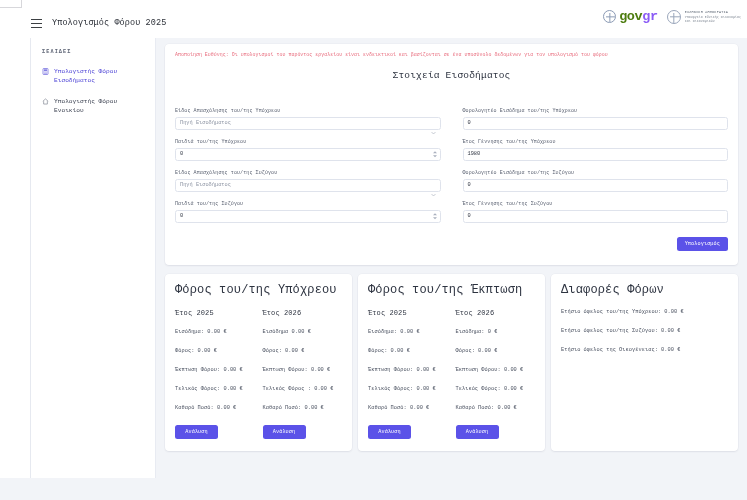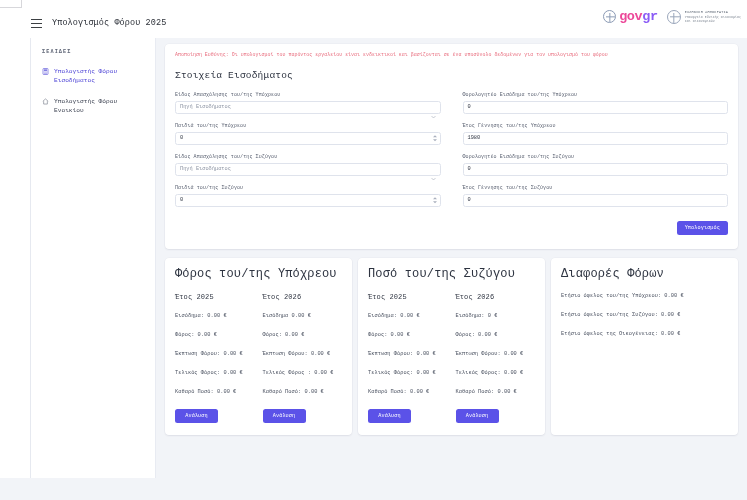--- a/index.html
+++ b/index.html
@@ -44,21 +44,21 @@
   }
   .gov-emblem::before {
     content: ""; position: absolute; left: 50%; top: 2px; width: 1.3px; height: 9px;
     background: #8c9bb5; transform: translateX(-50%);
   }
   .gov-emblem::after {
     content: ""; position: absolute; top: 50%; left: 2px; width: 9px; height: 1.3px;
     background: #8c9bb5; transform: translateY(-50%);
   }
   .gov-word { font-size: 13.5px; font-weight: bold; letter-spacing: -.4px; }
-  .gov-word .gov { color: #ec4899; }
+  .gov-word .gov { color: #4d7c0f; }
   .gov-word .gr  { color: #8b5cf6; }
   
   .ministry { display: flex; align-items: center; gap: 4px; }
   .min-emblem {
     width: 14px; height: 14px; border-radius: 50%;
     border: 1.1px solid #9aa6bb; position: relative; background: #ffffff;
   }
   .min-emblem::before {
     content: ""; position: absolute; left: 50%; top: 2px; width: 1.4px; height: 10px;
     background: #9aa6bb; transform: translateX(-50%);
@@ -111,21 +111,21 @@
   .card {
     background: #ffffff; border-radius: 4px;
     box-shadow: 0 1px 2px rgba(26,32,64,.07), 0 0 0 .5px rgba(26,32,64,.04);
   }
   .form-card { padding: 8px 10px 14px 10px; }
   .disclaimer {
     font-size: 4.9px; color: #e86c7d; line-height: 1.4; margin-bottom: 11px;
     letter-spacing: .05px;
   }
   .section-title {
-    font-size: 9.5px; color: #2d3340; margin-bottom: 11px; letter-spacing: .2px;
+    font-size: 9.5px; color: #2d3340; margin-bottom: 27px; letter-spacing: .2px; text-align: center;
   }
   .form-grid {
     display: grid; grid-template-columns: 1fr 1fr; column-gap: 22px; row-gap: 9px;
   }
   .field { display: flex; flex-direction: column; }
   .field-label {
     font-size: 5px; color: #5b6272; margin-bottom: 3px; letter-spacing: .1px;
   }
   .ctrl {
     height: 13px; border: .7px solid #dfe3ec; border-radius: 2.5px;
@@ -356,21 +356,21 @@
               <div class="year-line">Φόρος: 0.00 €</div>
               <div class="year-line">Έκπτωση Φόρου: 0.00 €</div>
               <div class="year-line">Τελικός Φόρος : 0.00 €</div>
               <div class="year-line">Καθαρό Ποσό: 0.00 €</div>
               <button class="btn-analysis">Ανάλυση</button>
             </div>
           </div>
         </div>
 
         <div class="card result-card">
-          <div class="result-title">Ποσό του/της Συζύγου</div>
+          <div class="result-title">Φόρος του/της Έκπτωση</div>
           <div class="year-grid">
             <div class="year-col">
               <div class="year-head">Έτος 2025</div>
               <div class="year-line">Εισόδημα: 0.00 €</div>
               <div class="year-line">Φόρος: 0.00 €</div>
               <div class="year-line">Έκπτωση Φόρου: 0.00 €</div>
               <div class="year-line">Τελικός Φόρος: 0.00 €</div>
               <div class="year-line">Καθαρό Ποσό: 0.00 €</div>
               <button class="btn-analysis">Ανάλυση</button>
             </div>

